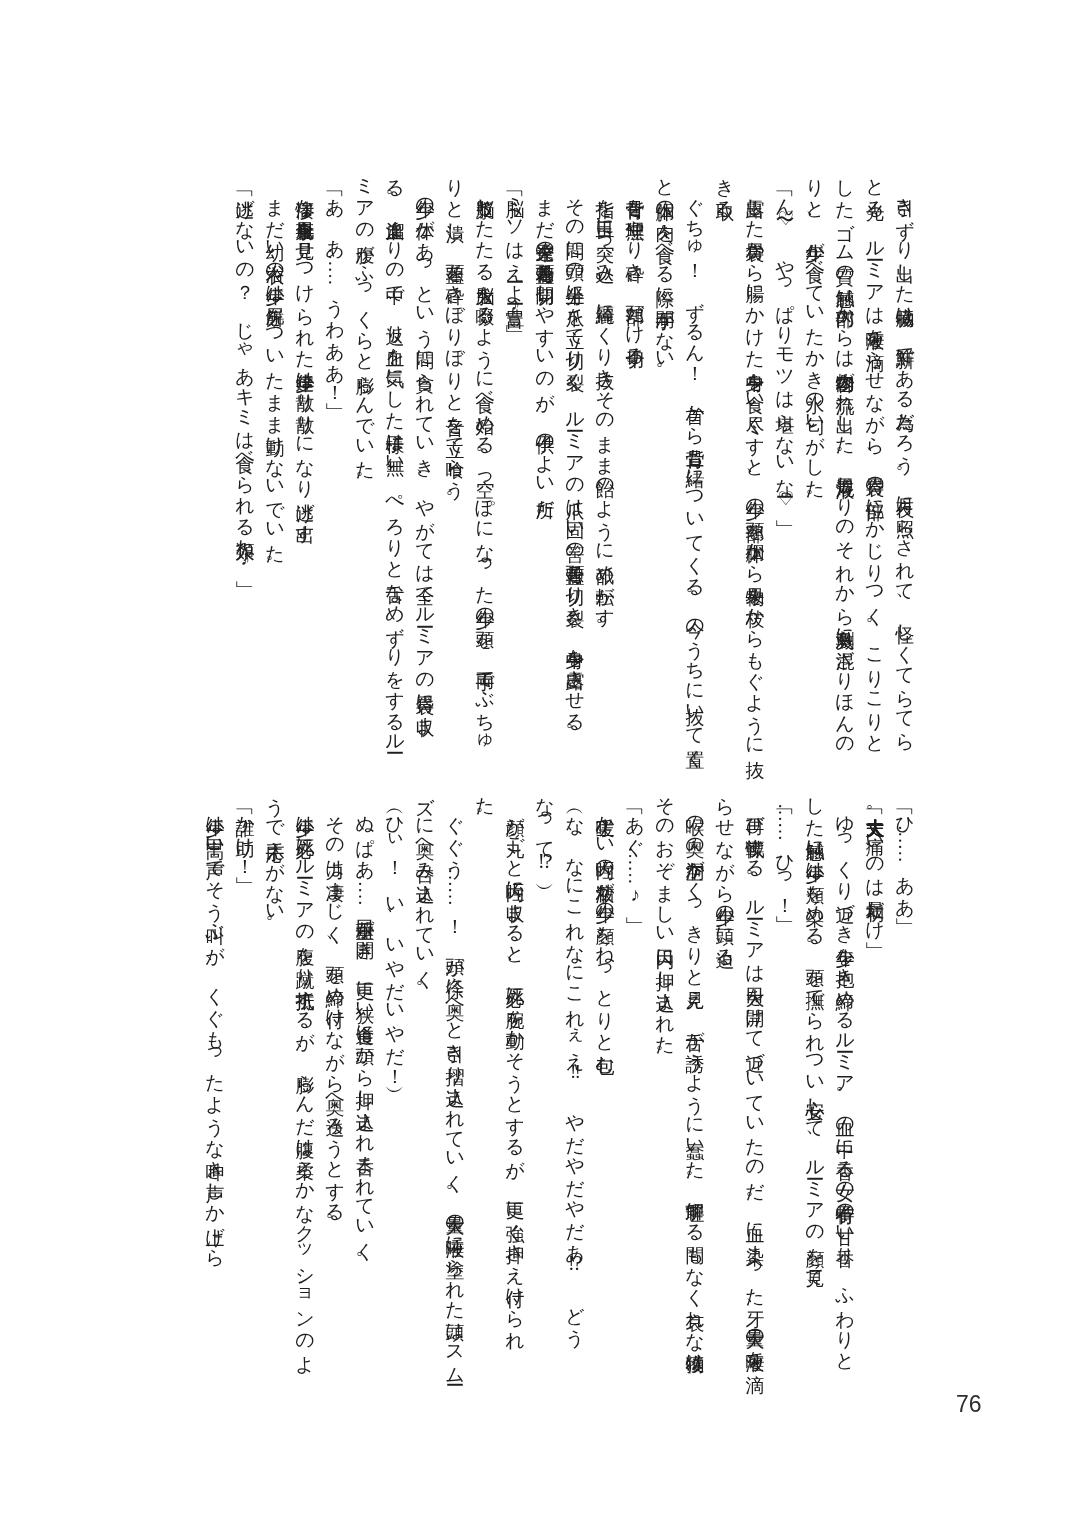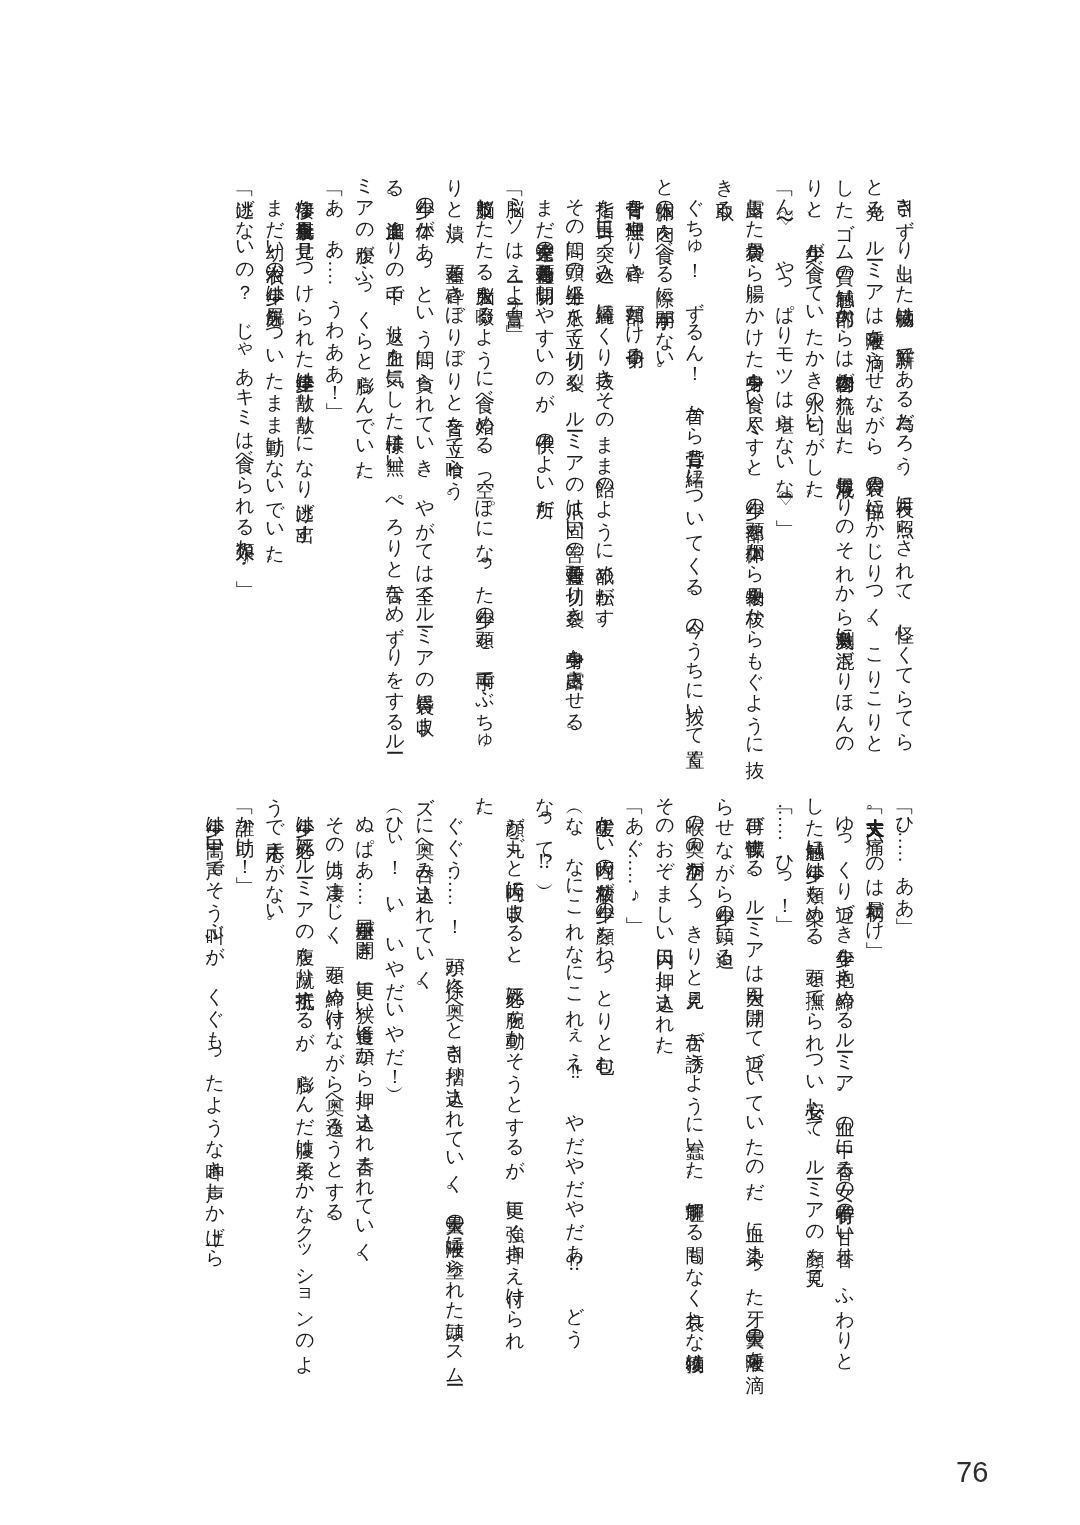--- a/index.html
+++ b/index.html
@@ -45,23 +45,23 @@
   }
 
   #block-lower {
     top: 784px;
     right: 160px;
   }
 
   .page-number {
     position: absolute;
     left: 956px;
-    top: 1456px;
+    top: 1391px;
     font-family: "Liberation Sans", "DejaVu Sans", sans-serif;
-    font-size: 29px;
+    font-size: 23px;
     font-weight: 500;
     color: #2e2e2e;
   }
 </style>
 </head>
 <body>
 
 <div class="page">
 
   <div id="block-upper" class="text-block">

